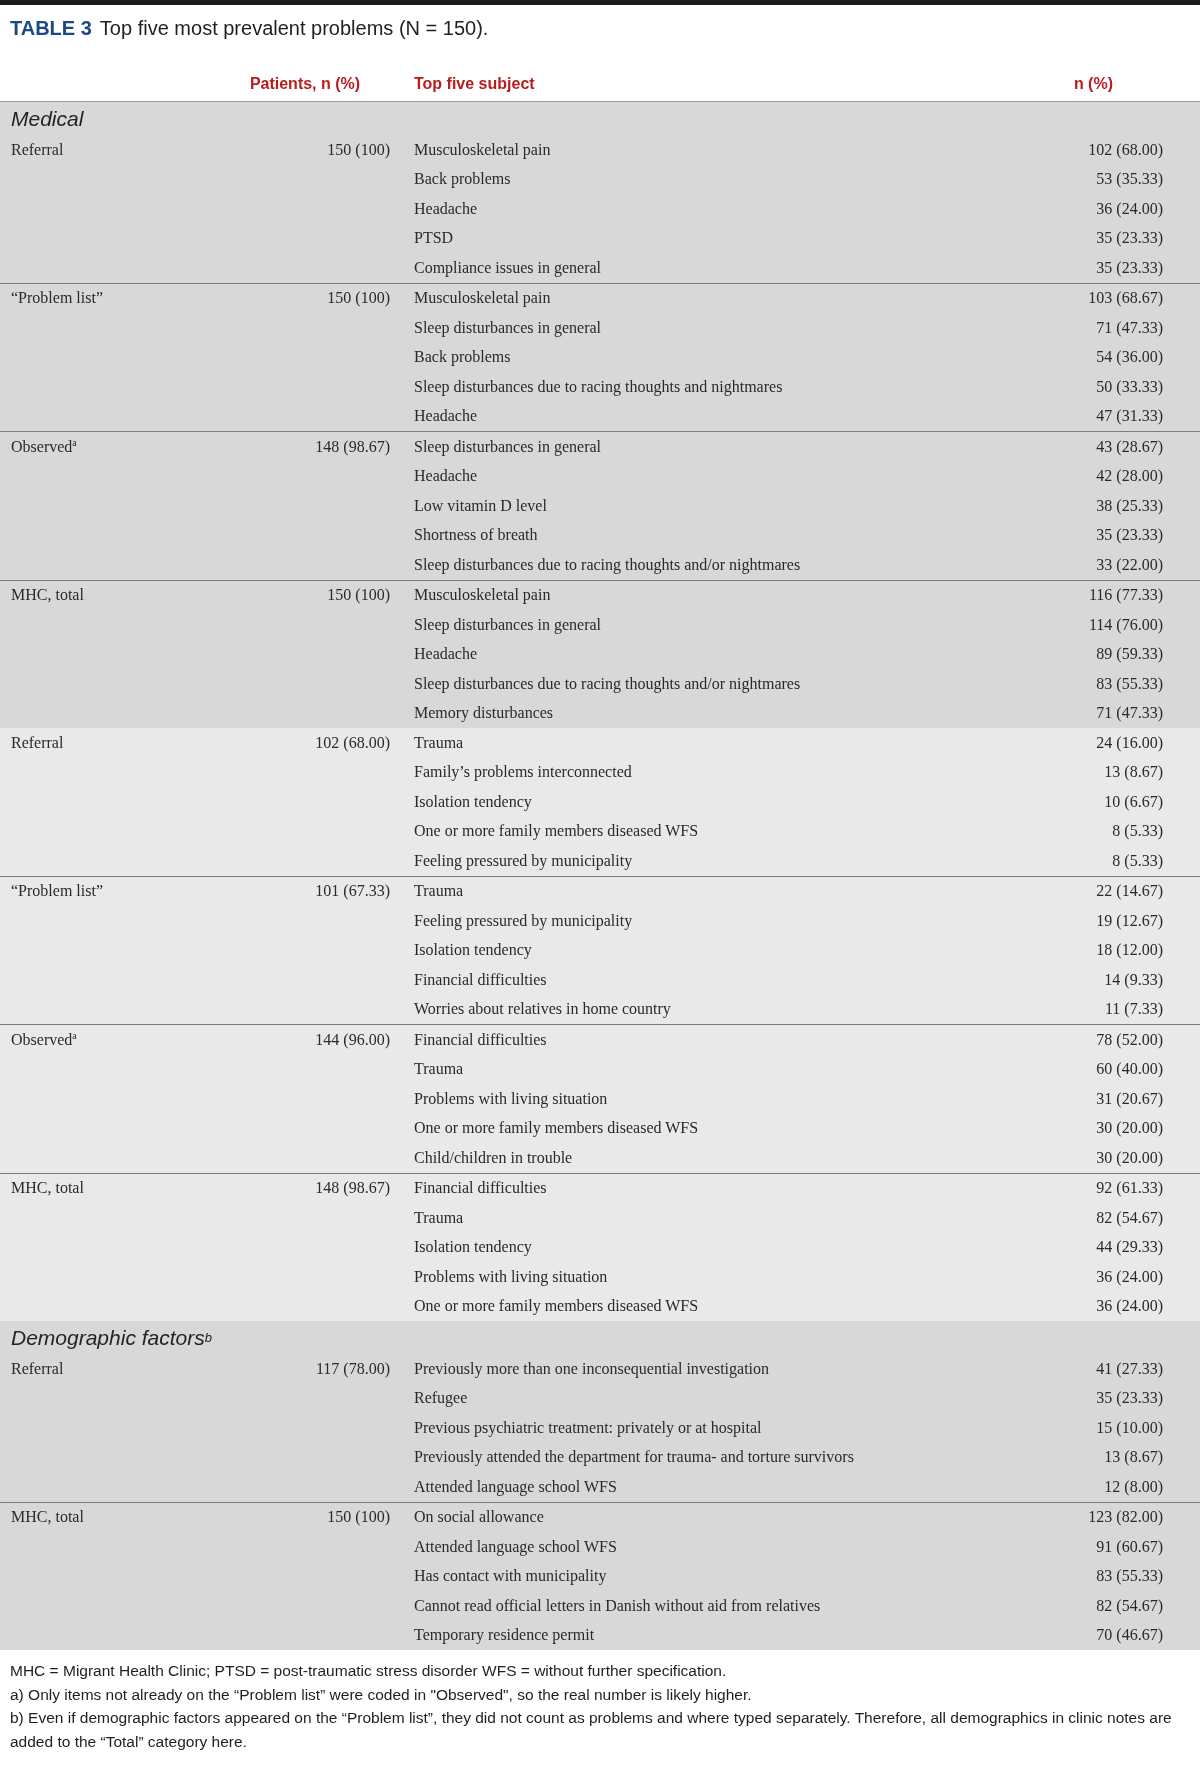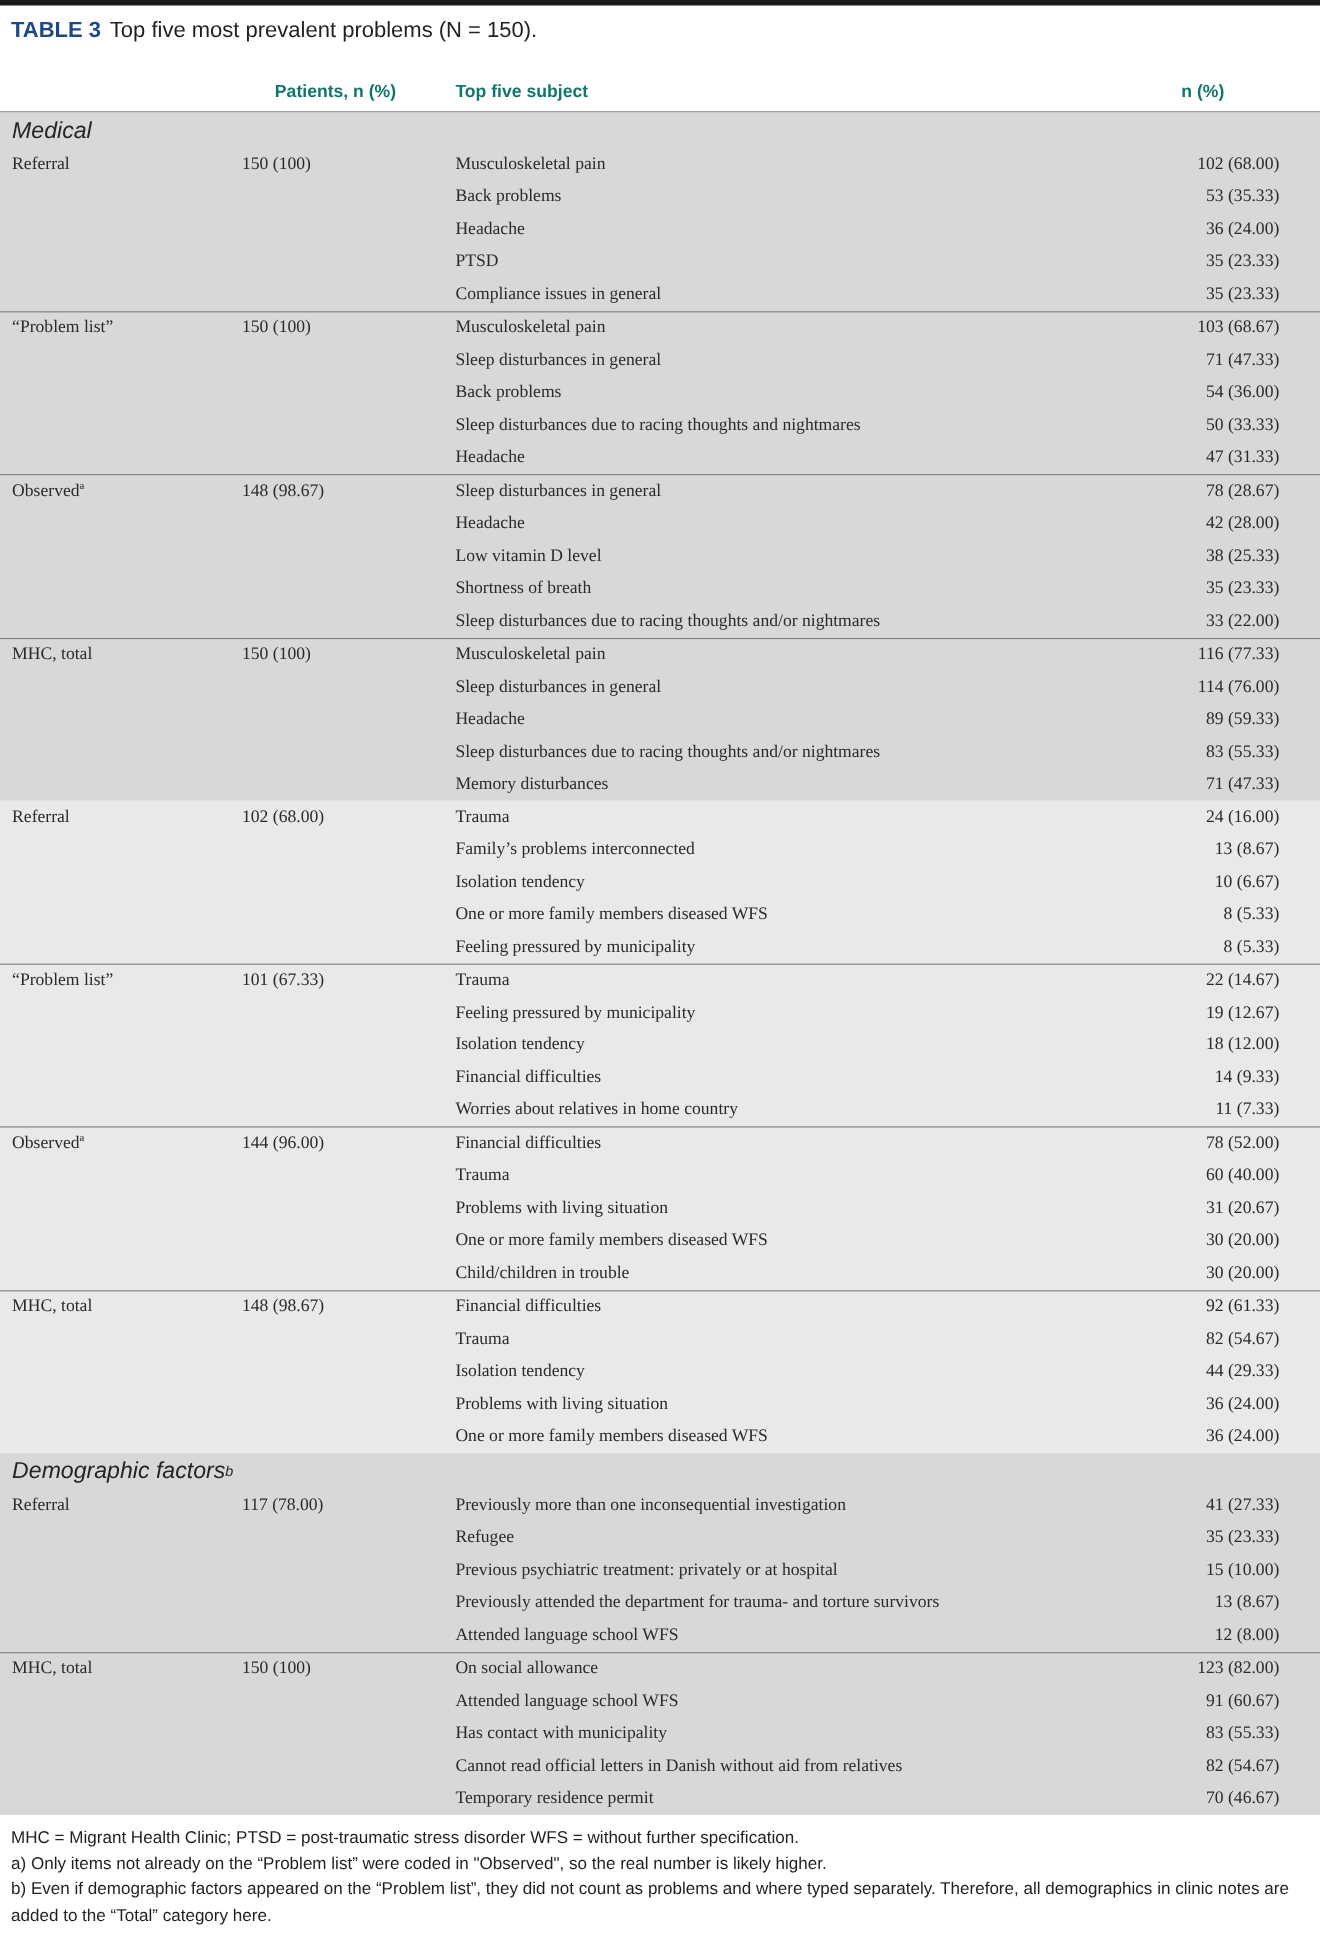--- a/index.html
+++ b/index.html
@@ -9,39 +9,39 @@
     -webkit-font-smoothing:antialiased;
   }
   .top-rule{height:5px;background:var(--top-bar,#1b1b1b);width:100%;}
   .title{padding:11px 10px 15px 10px;font-size:20px;line-height:24px;}
   .title .tlabel{font-weight:bold;color:var(--accent,#1d4886);margin-right:8px;}
   .title .ttext{color:#1f1f1f;}
 
   .grid-row{display:grid;grid-template-columns:220px 170px 1fr 240px;align-items:center;}
 
   .col-head{height:38px;align-items:end;padding-bottom:8px;}
-  .col-head .hc{font-weight:bold;font-size:16px;color:#0f766e;}
+  .col-head .hc{font-weight:bold;font-size:16px;color:#b91c1c;}
   .hc.h-patients{grid-column:2;text-align:center;}
   .hc.h-subject{grid-column:3;padding-left:24px;}
   .hc.h-npct{grid-column:4;text-align:right;padding-right:87px;}
 
   .table-body{width:100%;}
   .section{width:100%;}
   .section:first-child{border-top:1px solid #9a9a9a;}
   .shade-dark{background:var(--shade-dark,#d8d8d8);}
   .shade-light{background:var(--shade-light,#e9e9e9);}
   .section-heading{
     height:33px;display:flex;align-items:center;padding-left:11px;
     font-style:italic;font-size:21px;color:#242424;
   }
   .group.ruled{border-top:1.5px solid var(--rule,#7d7d7d);}
   .row{height:29.5px;font-size:16px;color:#2a2a2a;font-family:Liberation Serif, serif;}
   .cell{white-space:nowrap;overflow:hidden;}
   .c-label{padding-left:11px;}
-  .c-patients{text-align:left;}
+  .c-patients{text-align:right;}
   .c-subject{padding-left:24px;}
   .c-count{text-align:right;padding-right:37px;font-variant-numeric:tabular-nums;}
   sup{font-size:62%;line-height:0;vertical-align:super;}
 
   .footnotes{padding:9px 10px 0 10px;font-size:15.5px;line-height:23.5px;color:#1f1f1f;}
   .footnotes p{margin:0;}
 </style>
 </head>
 <body>
 
@@ -122,21 +122,21 @@
           <div class="cell c-patients"></div>
           <div class="cell c-subject">Headache</div>
           <div class="cell c-count">47 (31.33)</div>
         </div>
       </div>
       <div class="group ruled">
         <div class="grid-row row">
           <div class="cell c-label">Observed<sup>a</sup></div>
           <div class="cell c-patients">148 (98.67)</div>
           <div class="cell c-subject">Sleep disturbances in general</div>
-          <div class="cell c-count">78 (28.67)</div>
+          <div class="cell c-count">43 (28.67)</div>
         </div>
         <div class="grid-row row">
           <div class="cell c-label"></div>
           <div class="cell c-patients"></div>
           <div class="cell c-subject">Headache</div>
           <div class="cell c-count">42 (28.00)</div>
         </div>
         <div class="grid-row row">
           <div class="cell c-label"></div>
           <div class="cell c-patients"></div>

